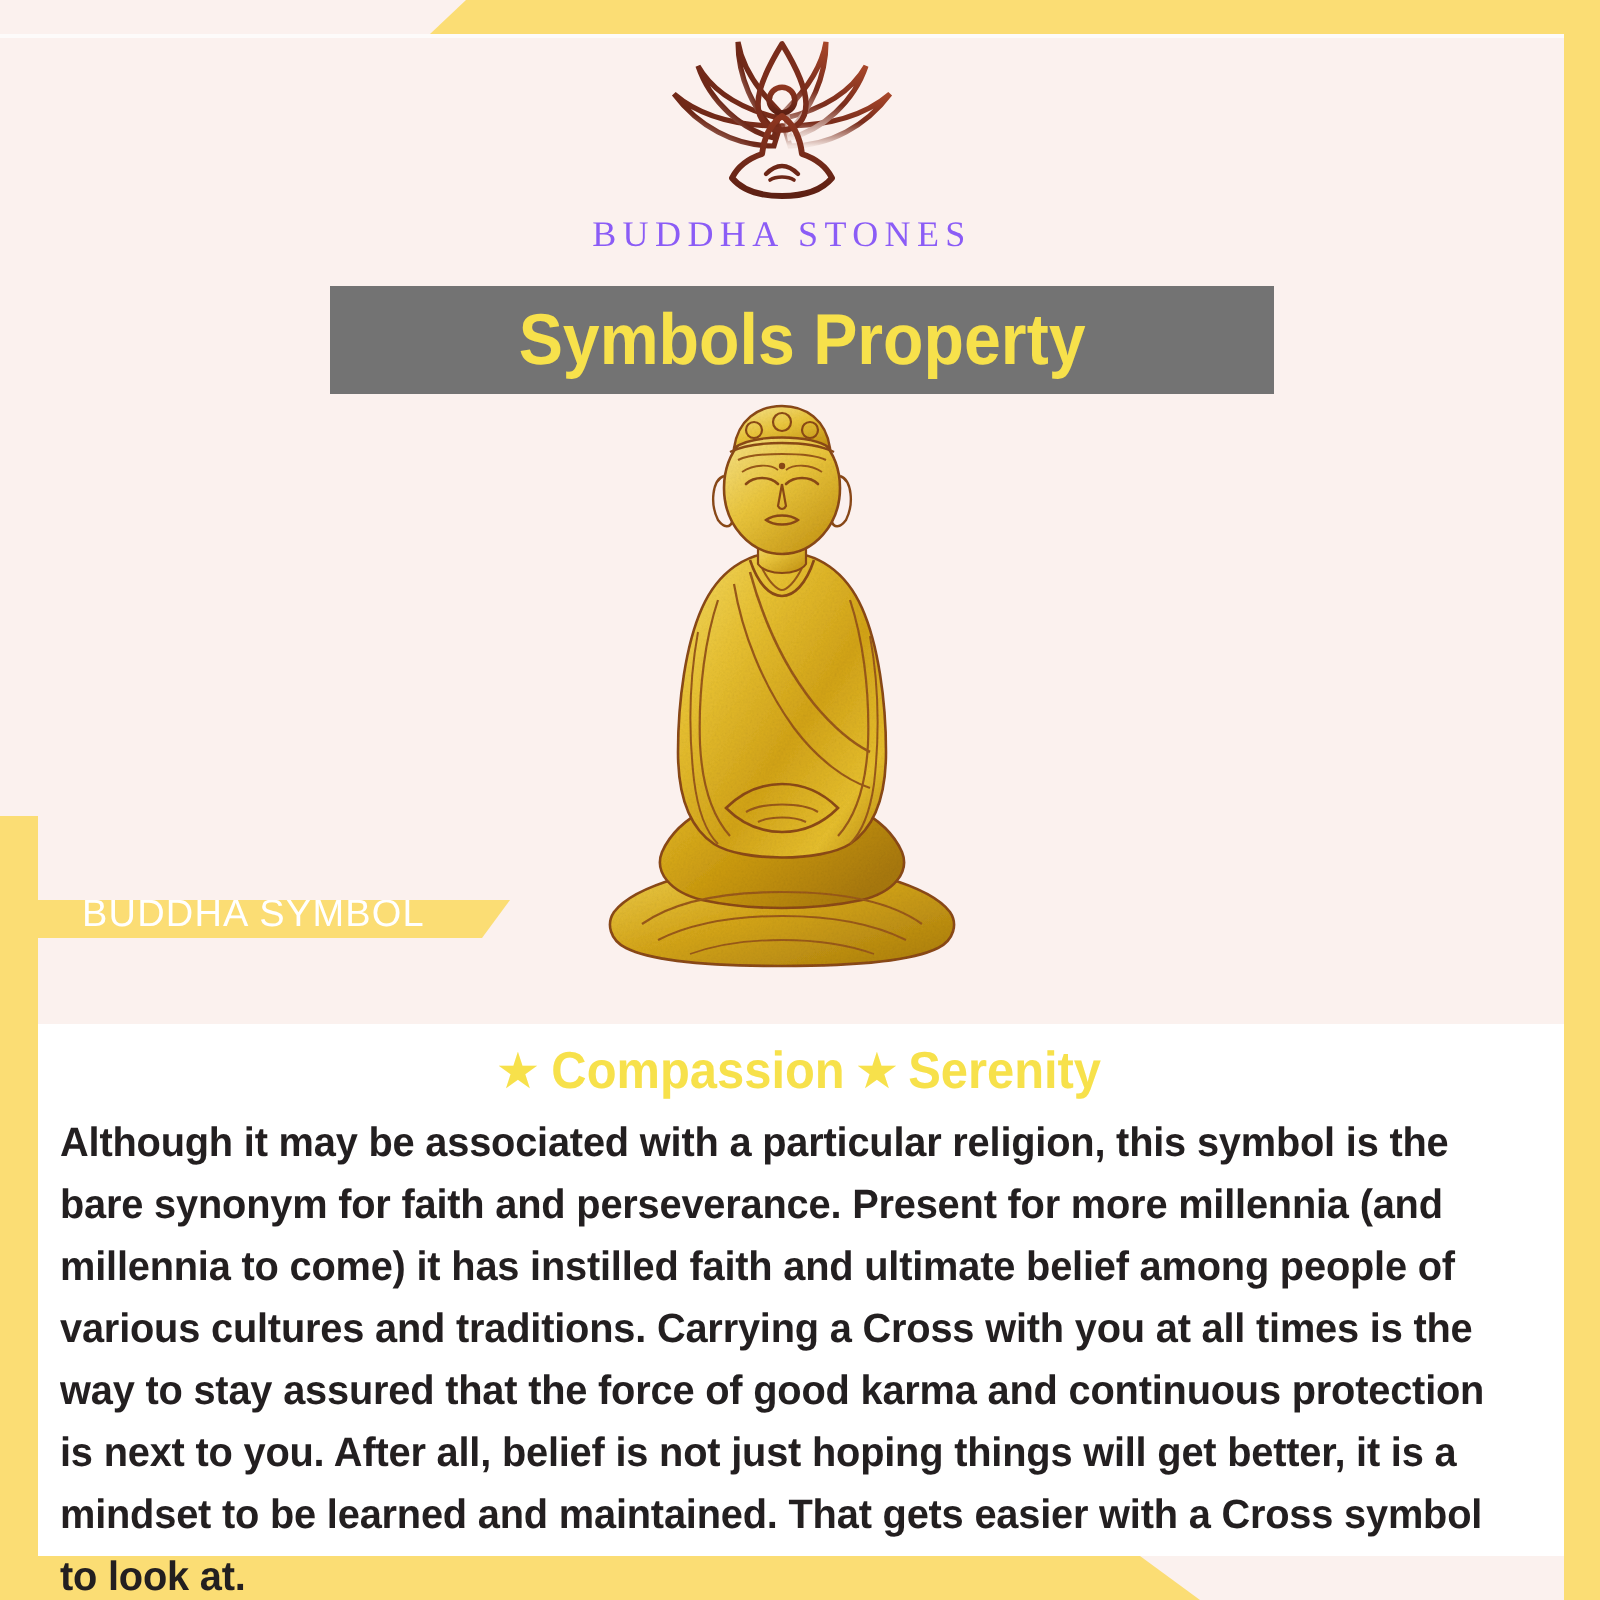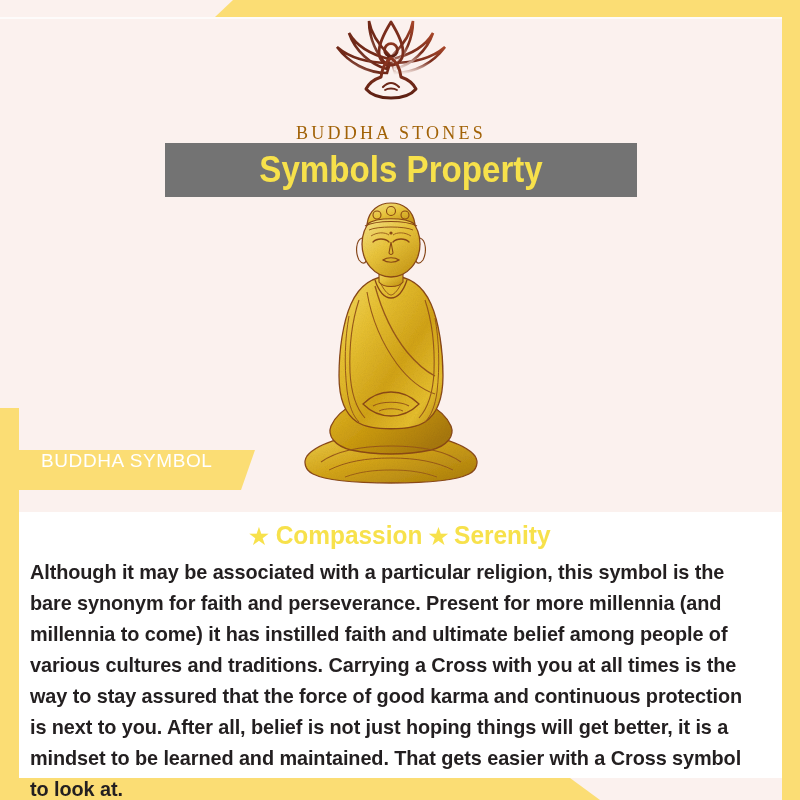--- a/index.html
+++ b/index.html
@@ -86,25 +86,25 @@
     align-items: center;
     justify-content: flex-start;
     z-index: 4;
   }
   .logo-mark {
     width: 128px;
     height: 86px;
     display: block;
   }
   .logo-wordmark {
-    margin-top: 18px;
+    margin-top: 2px;
     font-family: "Liberation Serif", serif;
     font-size: 18px;
     letter-spacing: 3.2px;
-    color: #a16207;
+    color: #8b5cf6;
     font-weight: 400;
     white-space: nowrap;
   }
 
   
   .title-plaque {
     position: absolute;
     top: 143px;
     left: 165px;
     width: 472px;
@@ -142,25 +142,25 @@
     height: 300px;
     display: block;
   }
 
   
   .section-ribbon {
     position: absolute;
     top: 450px;
     left: 19px;
     width: 236px;
-    height: 40px;
+    height: 19px;
     background: #fbdd74;
     clip-path: polygon(0 0, 100% 0, calc(100% - 14px) 100%, 0 100%);
     display: flex;
-    align-items: flex-start;
+    align-items: flex-end;
     z-index: 5;
   }
   .section-ribbon-label {
     color: #ffffff;
     font-size: 19px;
     font-weight: 400;
     letter-spacing: 0.6px;
     padding-left: 22px;
     white-space: nowrap;
   }

